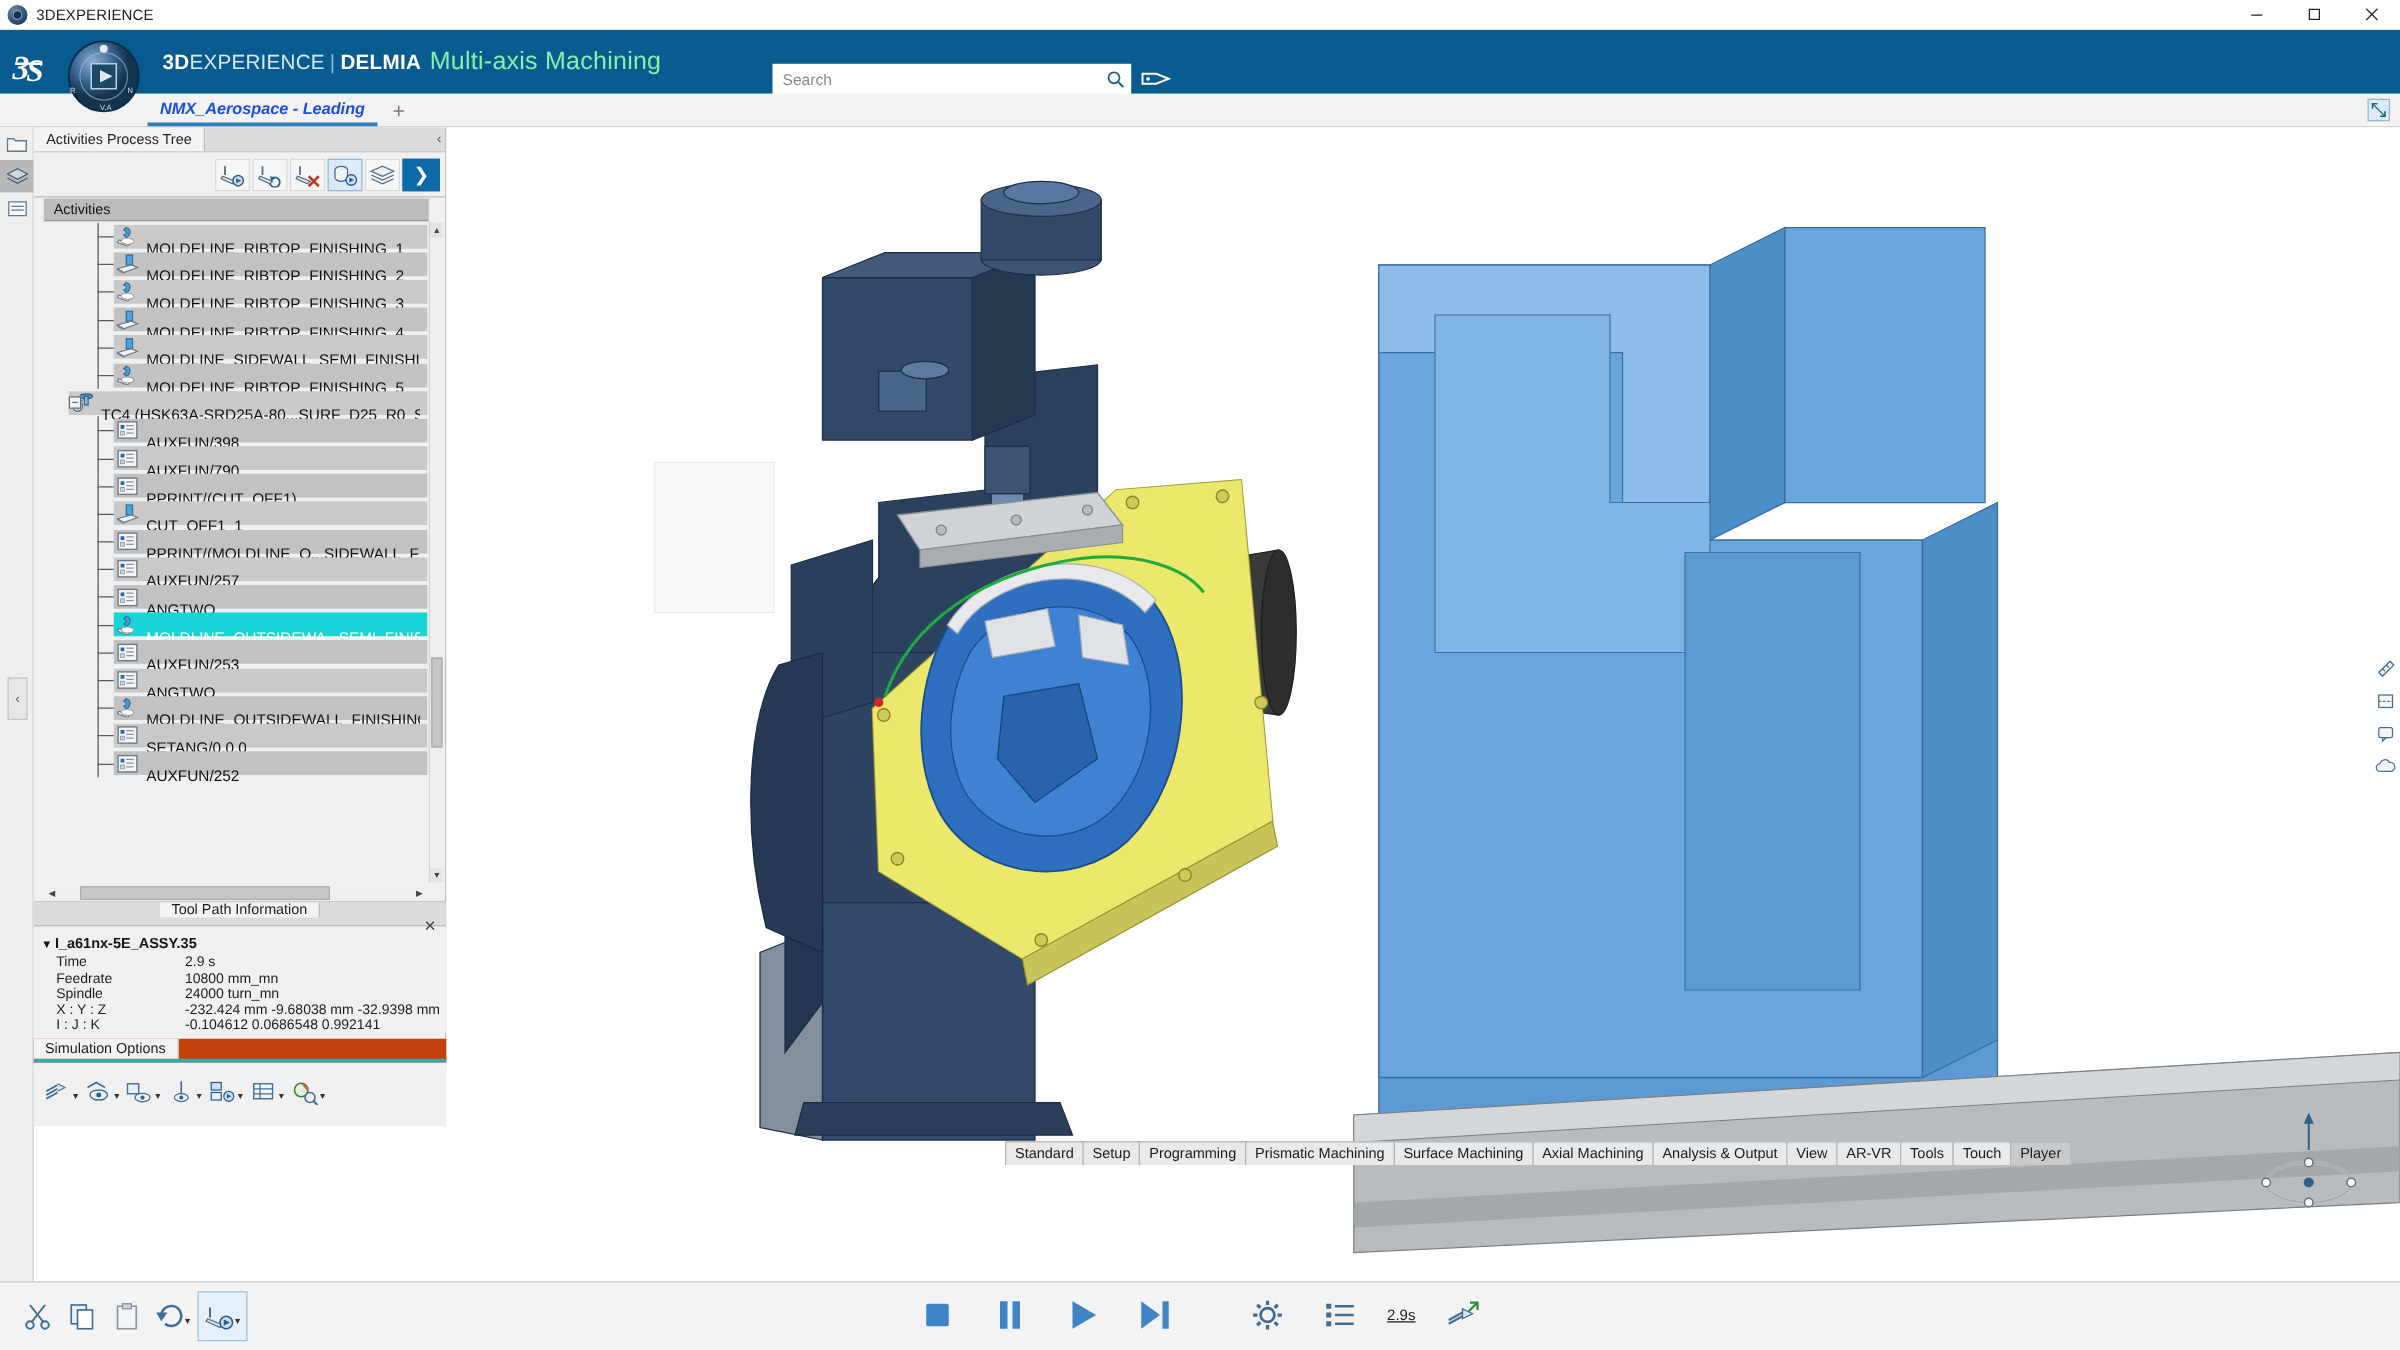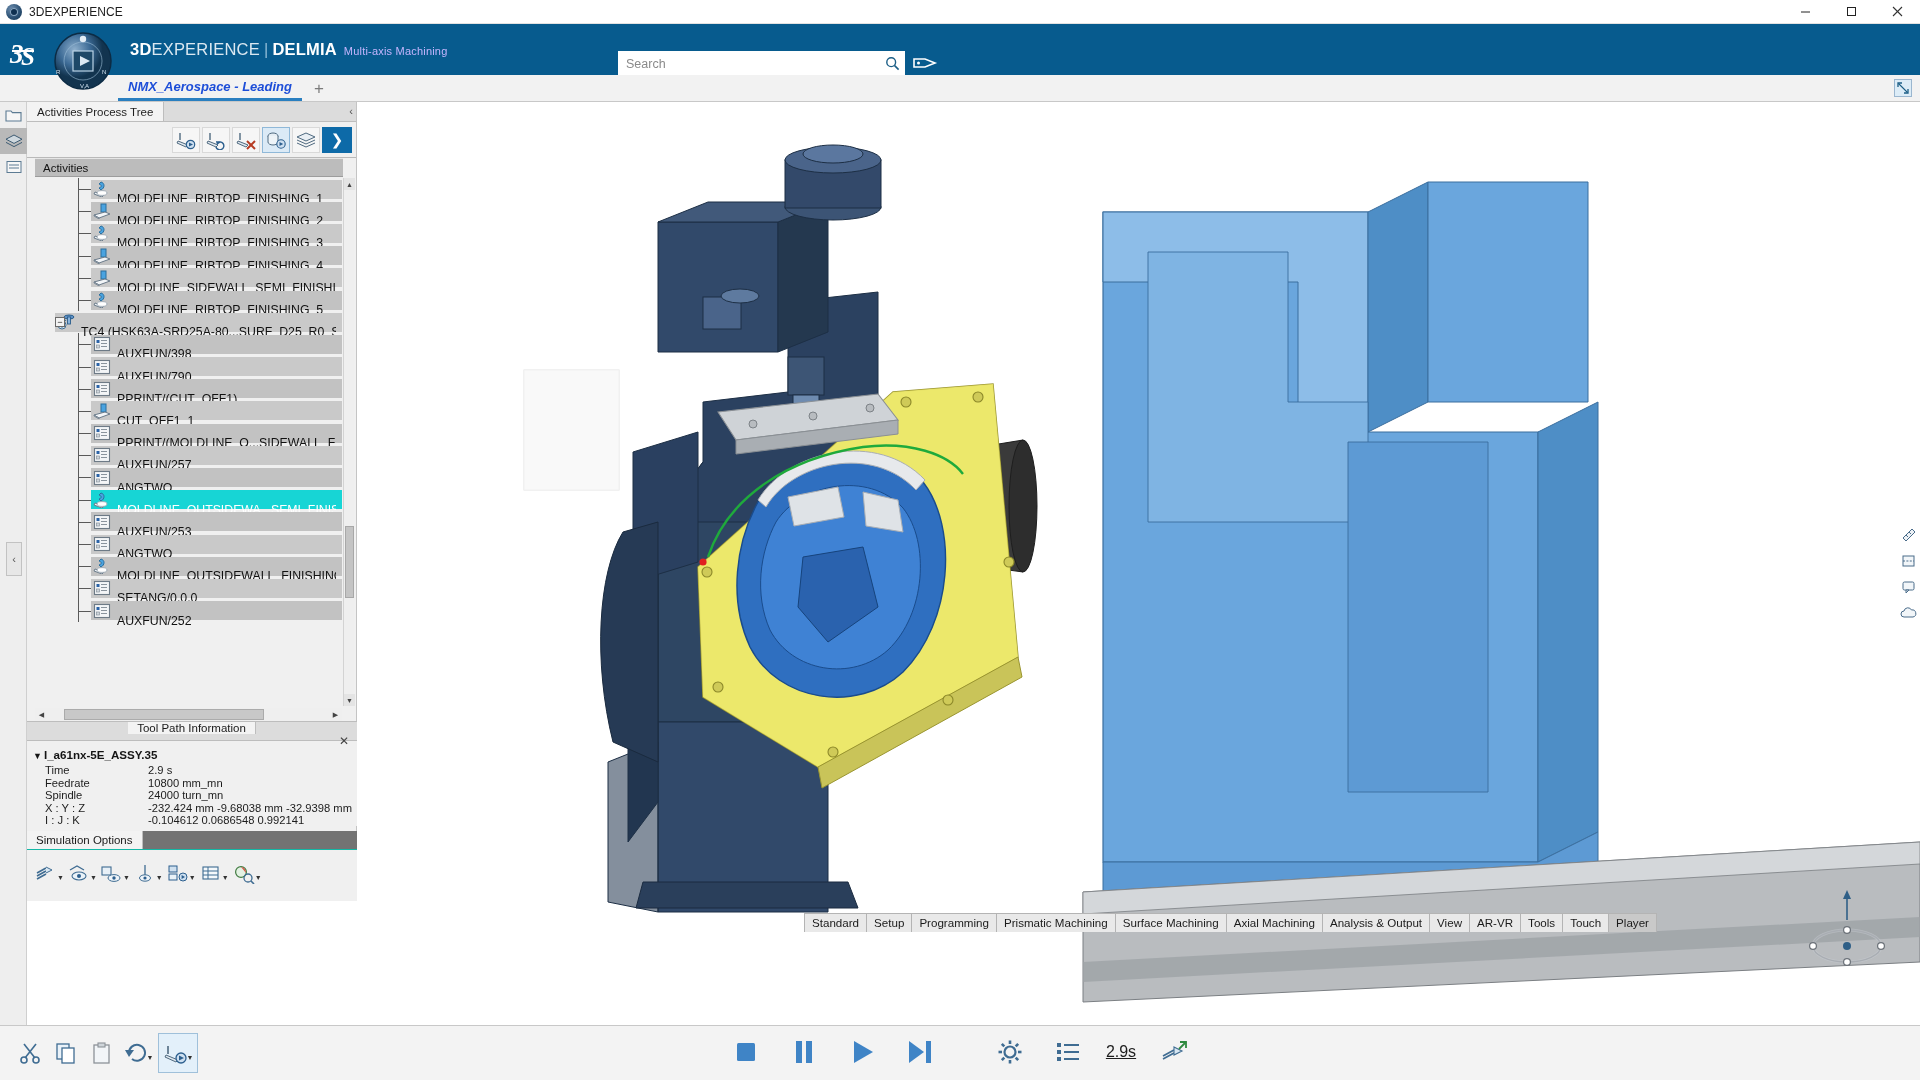--- a/index.html
+++ b/index.html
@@ -21,21 +21,21 @@
 
   
   .apphdr { height:51px; background:#075b8e; display:flex; align-items:center; position:relative;
     color:#fff; }
   .compass { width:62px; height:62px; position:absolute; left:52px; top:6px; z-index:20; }
   .ds-logo { position:absolute; left:8px; top:14px; width:40px; height:32px; }
   .brand { margin-left:130px; font-size:16.5px; white-space:nowrap; letter-spacing:.2px;}
   .brand b { font-weight:bold; }
   .brand .light { font-weight:300; color:#dbe8f1; }
   .brand .sep { color:#8ebbd7; margin:0 4px; font-weight:300;}
-  .brand .appname { color:#c4b5fd; font-weight:normal; font-size:11px; margin-left:7px;}
+  .brand .appname { color:#86efac; font-weight:normal; font-size:20px; margin-left:7px;}
   .searchwrap { position:absolute; left:618px; top:27px; width:287px; height:25px;
     background:#fff; display:flex; align-items:center; }
   .searchwrap input { border:0; outline:0; flex:1; height:23px; padding:0 8px; font-size:12.5px;
     color:#333; font-family:"Liberation Sans", sans-serif; background:transparent;}
   .searchwrap input::placeholder{ color:#8a8a8a; }
   .search-ico { width:26px; display:flex; align-items:center; justify-content:center; }
   .tagico { position:absolute; left:912px; top:28px; }
   .hdr-right { position:absolute; right:10px; top:0; height:51px; display:flex; align-items:center; gap:0; }
   .tenant { font-size:14.5px; color:#fff; padding:0 14px; white-space:nowrap; }
   .hdr-ico { width:34px; height:51px; display:flex; align-items:center; justify-content:center; }
@@ -123,21 +123,21 @@
   .tpi-x { margin-left:auto; padding:0 8px; color:#444; font-size:12px; }
   .tpi-body { padding:7px 0 0 6px; }
   .tpi-title { font-size:11.6px; font-weight:bold; color:#151515; margin-bottom:3px; }
   .tpi-title .caret { font-size:9px; margin-right:2px; }
   .tpi-row { display:flex; font-size:11.2px; color:#1c1c1c; line-height:12.6px; padding-left:12px;}
   .tpi-row .k { width:103px; }
   .tpi-row .v { white-space:nowrap; }
 
   
   .simopt { position:absolute; left:27px; top:729px; width:330px; height:70px; background:#f0f0f0; }
-  .simopt-tabrow { height:19px; background:#737373; display:flex; border-bottom:1px solid #14b8a6;}
+  .simopt-tabrow { height:19px; background:#c2410c; display:flex; border-bottom:3px solid #14b8a6;}
   .simopt-tab { background:#f3f3f3; padding:0 9px; display:flex; align-items:center; font-size:11.5px;
     border-right:1px solid #bdbdbd;}
   .simopt-tools { display:flex; align-items:center; padding:10px 0 0 6px; gap:2px; }
   .sbtn { display:flex; align-items:center; }
   .sbtn .g { width:26px; height:26px; display:flex; align-items:center; justify-content:center;}
   .caretdn { font-size:7px; color:#333; margin-left:-2px; margin-top:8px; }
 
   
   .viewport { position:absolute; left:358px; top:0; width:1562px; height:978px;
     background:#ffffff; overflow:hidden; }
@@ -158,21 +158,21 @@
 
   
   .bottombar { position:absolute; left:0; bottom:0; width:1920px; height:55px; background:#f3f3f3;
     border-top:1px solid #c8c8c8; }
   .bleft { position:absolute; left:14px; top:7px; display:flex; align-items:center; gap:4px; }
   .bbtn { width:32px; height:40px; display:flex; align-items:center; justify-content:center; }
   .bbtn.boxed { border:1px solid #9fc0da; background:#e3f0fa; width:40px;}
   .bcenter { position:absolute; left:0; right:0; top:6px; display:flex; align-items:center;
     justify-content:center; gap:18px; }
   .pbtn { width:40px; height:40px; display:flex; align-items:center; justify-content:center; }
-  .ptime { font-size:16px; color:#1d1d1d;text-decoration:underline; }
+  .ptime { font-size:12px; color:#1d1d1d;text-decoration:underline; }
 </style>
 </head>
 <body>
 
 <div class="winbar">
   <div class="wb-logo"></div>
   <div class="wb-title">3DEXPERIENCE</div>
   <div class="wb-spacer"></div>
   <div class="wb-btn">
     <svg width="11" height="11" viewBox="0 0 11 11">

